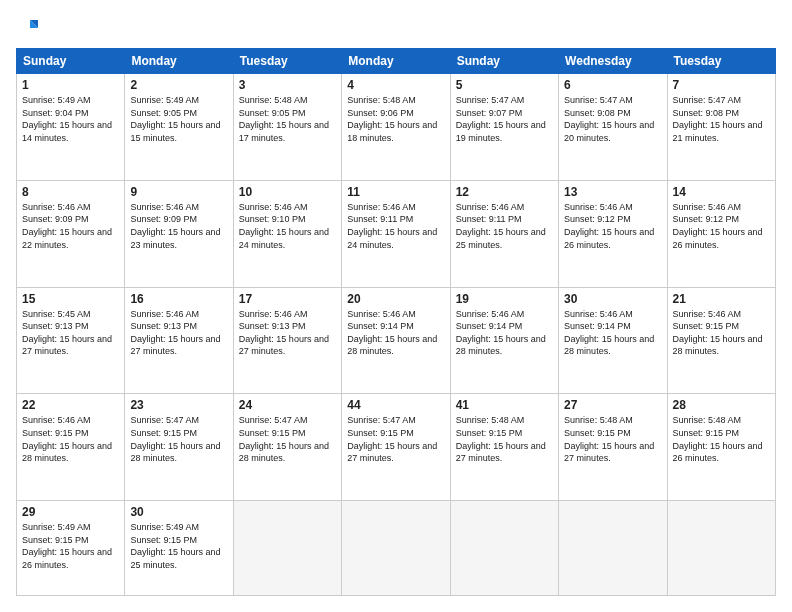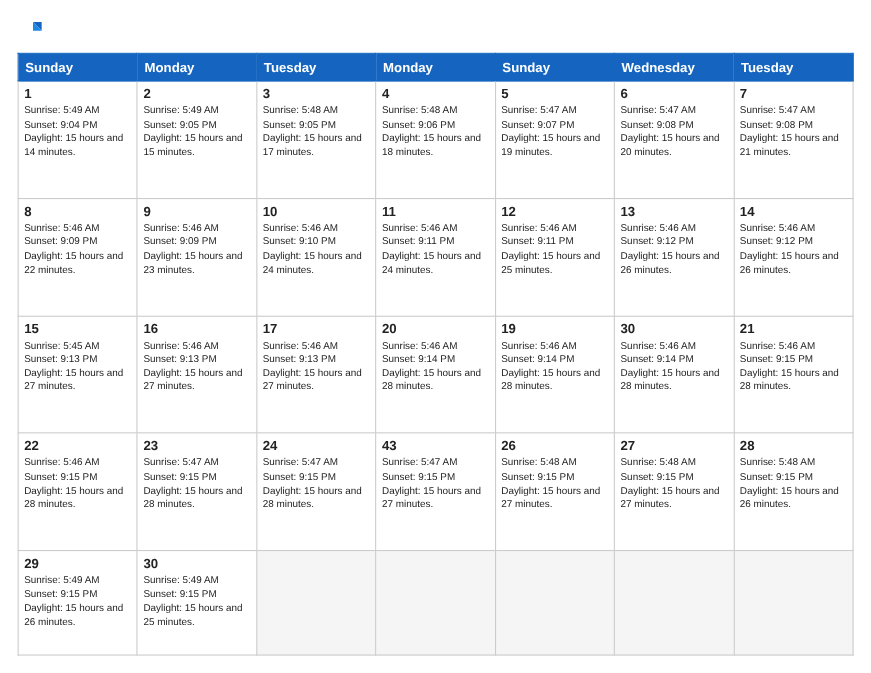--- a/index.html
+++ b/index.html
@@ -226,25 +226,25 @@
           </td>
           <td>
             <span class="day-number">23</span>
 <div class="day-info">Sunrise: 5:47 AM<br>Sunset: 9:15 PM<br>Daylight: 15 hours and 28 minutes.</div>
           </td>
           <td>
             <span class="day-number">24</span>
 <div class="day-info">Sunrise: 5:47 AM<br>Sunset: 9:15 PM<br>Daylight: 15 hours and 28 minutes.</div>
           </td>
           <td>
-            <span class="day-number">43</span>
+            <span class="day-number">44</span>
 <div class="day-info">Sunrise: 5:47 AM<br>Sunset: 9:15 PM<br>Daylight: 15 hours and 27 minutes.</div>
           </td>
           <td>
-            <span class="day-number">26</span>
+            <span class="day-number">41</span>
 <div class="day-info">Sunrise: 5:48 AM<br>Sunset: 9:15 PM<br>Daylight: 15 hours and 27 minutes.</div>
           </td>
           <td>
             <span class="day-number">27</span>
 <div class="day-info">Sunrise: 5:48 AM<br>Sunset: 9:15 PM<br>Daylight: 15 hours and 27 minutes.</div>
           </td>
           <td>
             <span class="day-number">28</span>
 <div class="day-info">Sunrise: 5:48 AM<br>Sunset: 9:15 PM<br>Daylight: 15 hours and 26 minutes.</div>
           </td>

